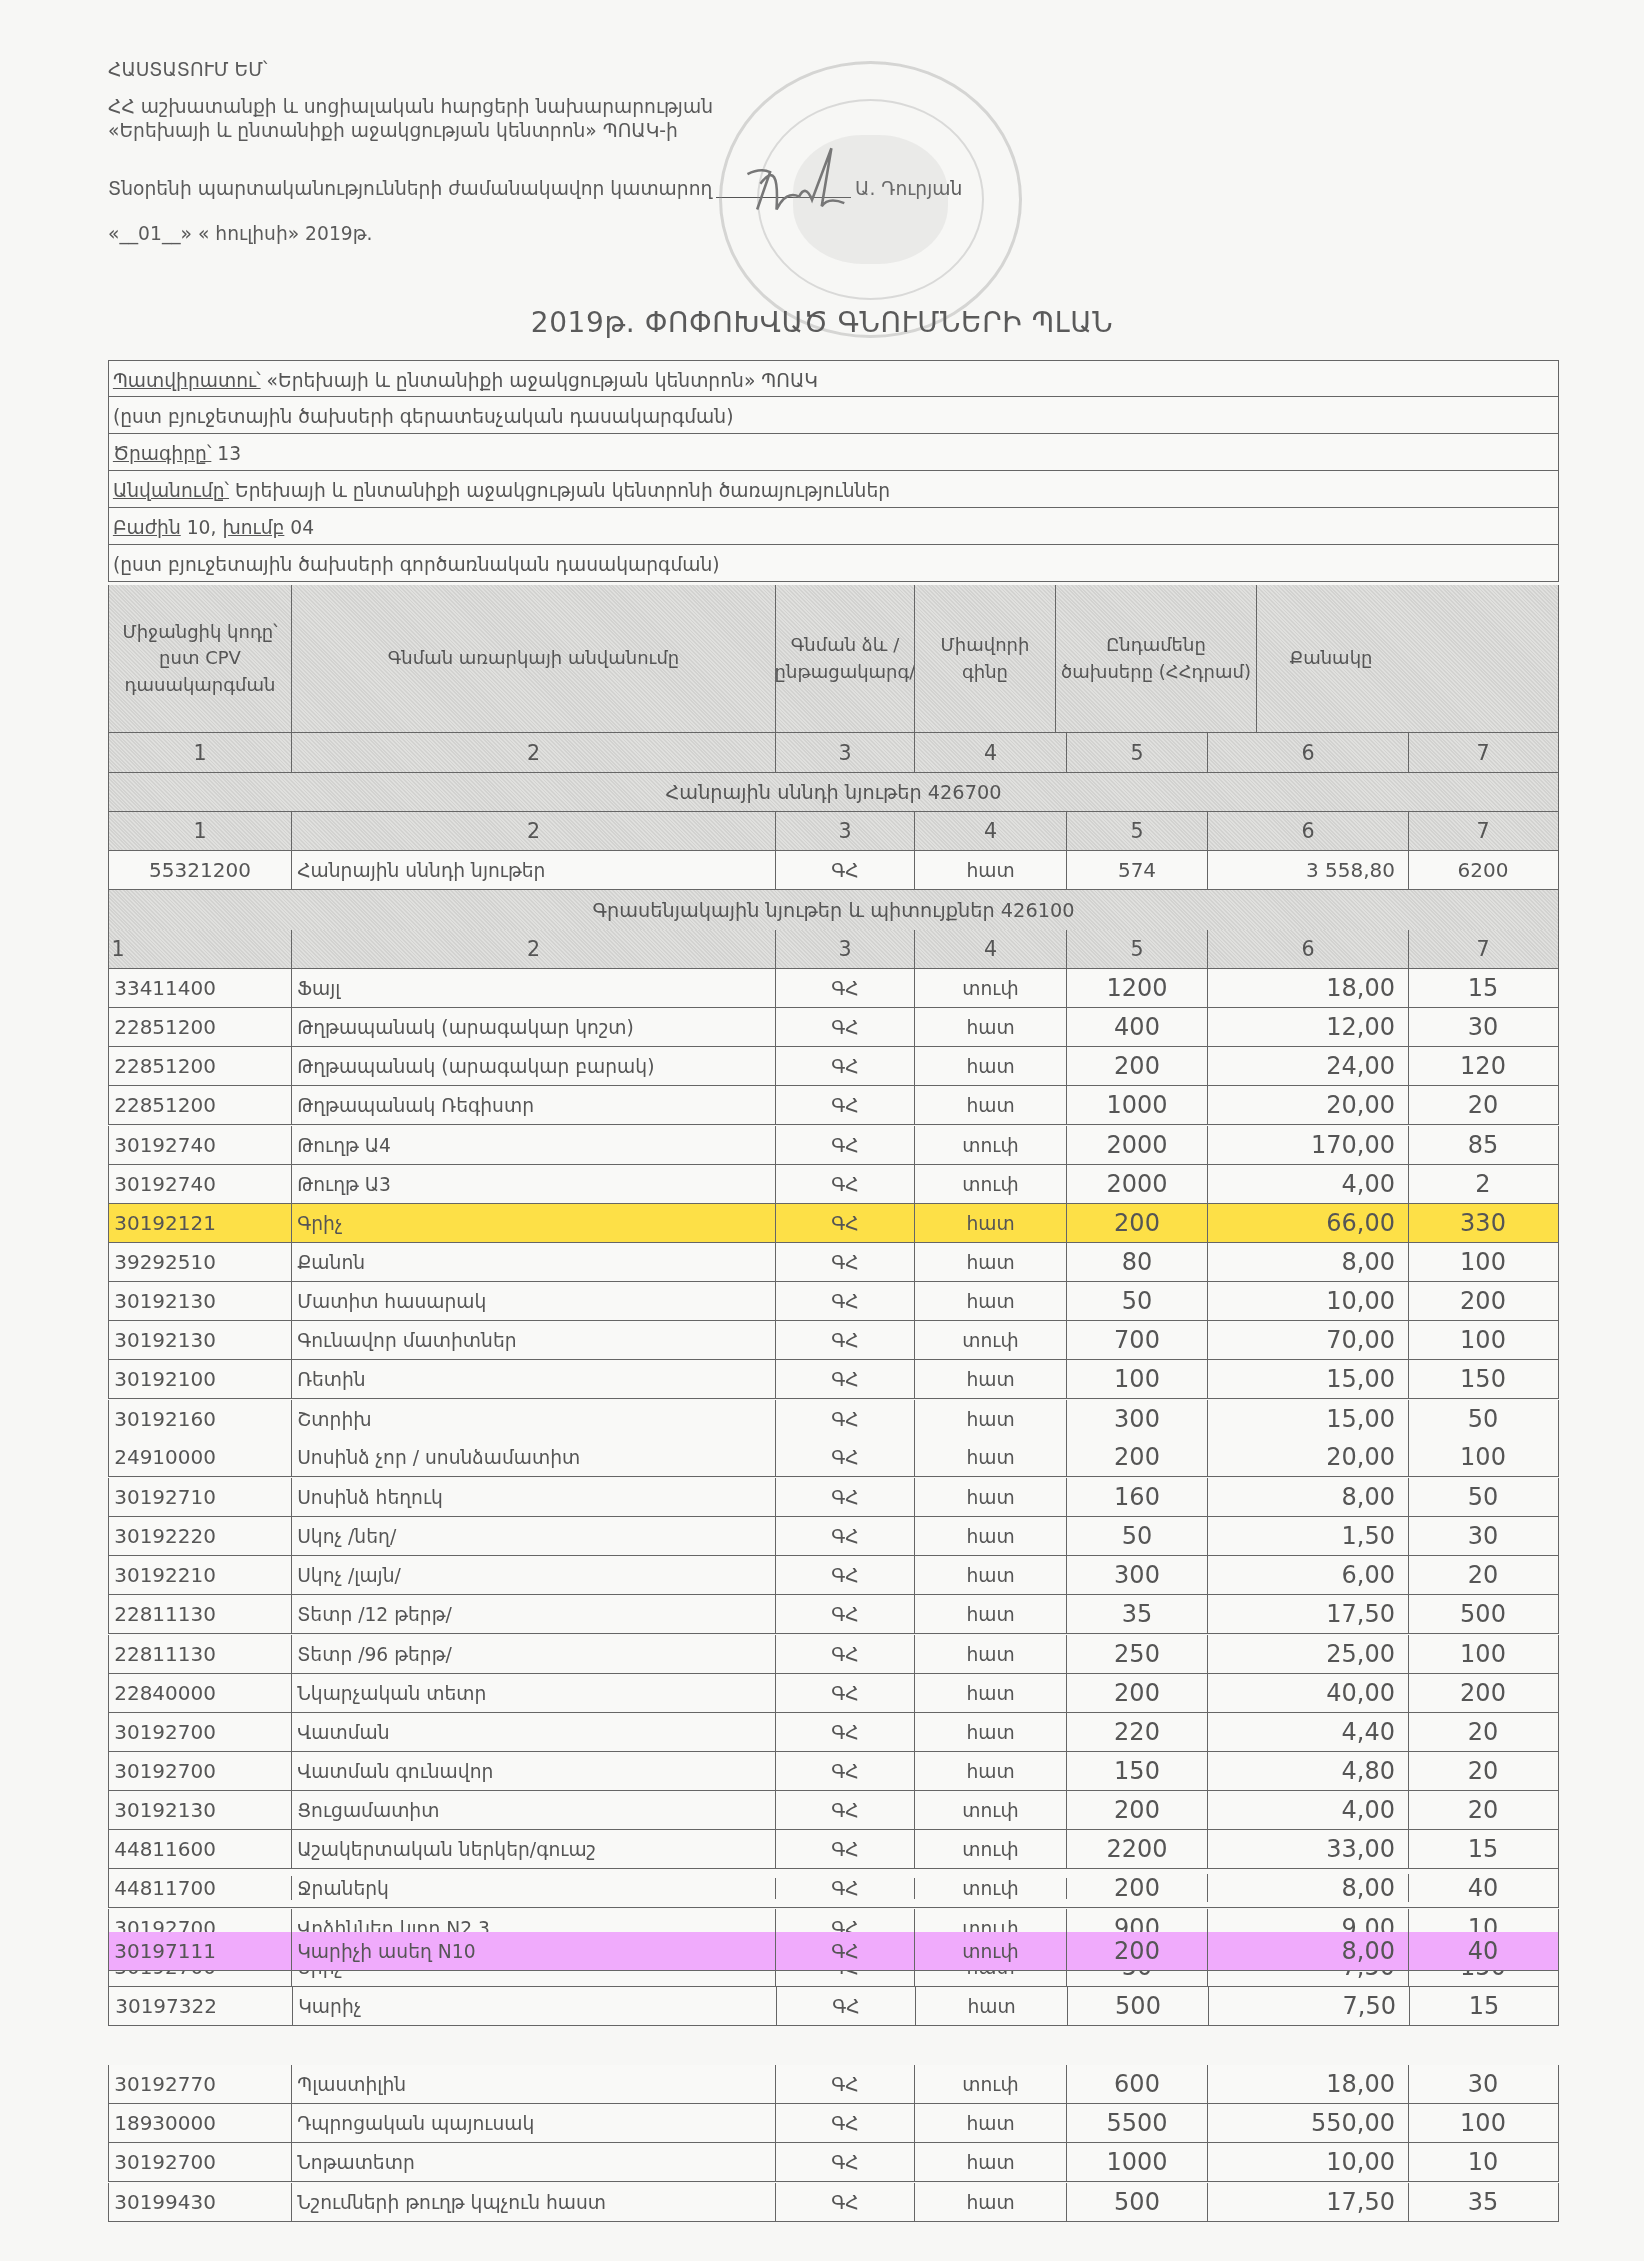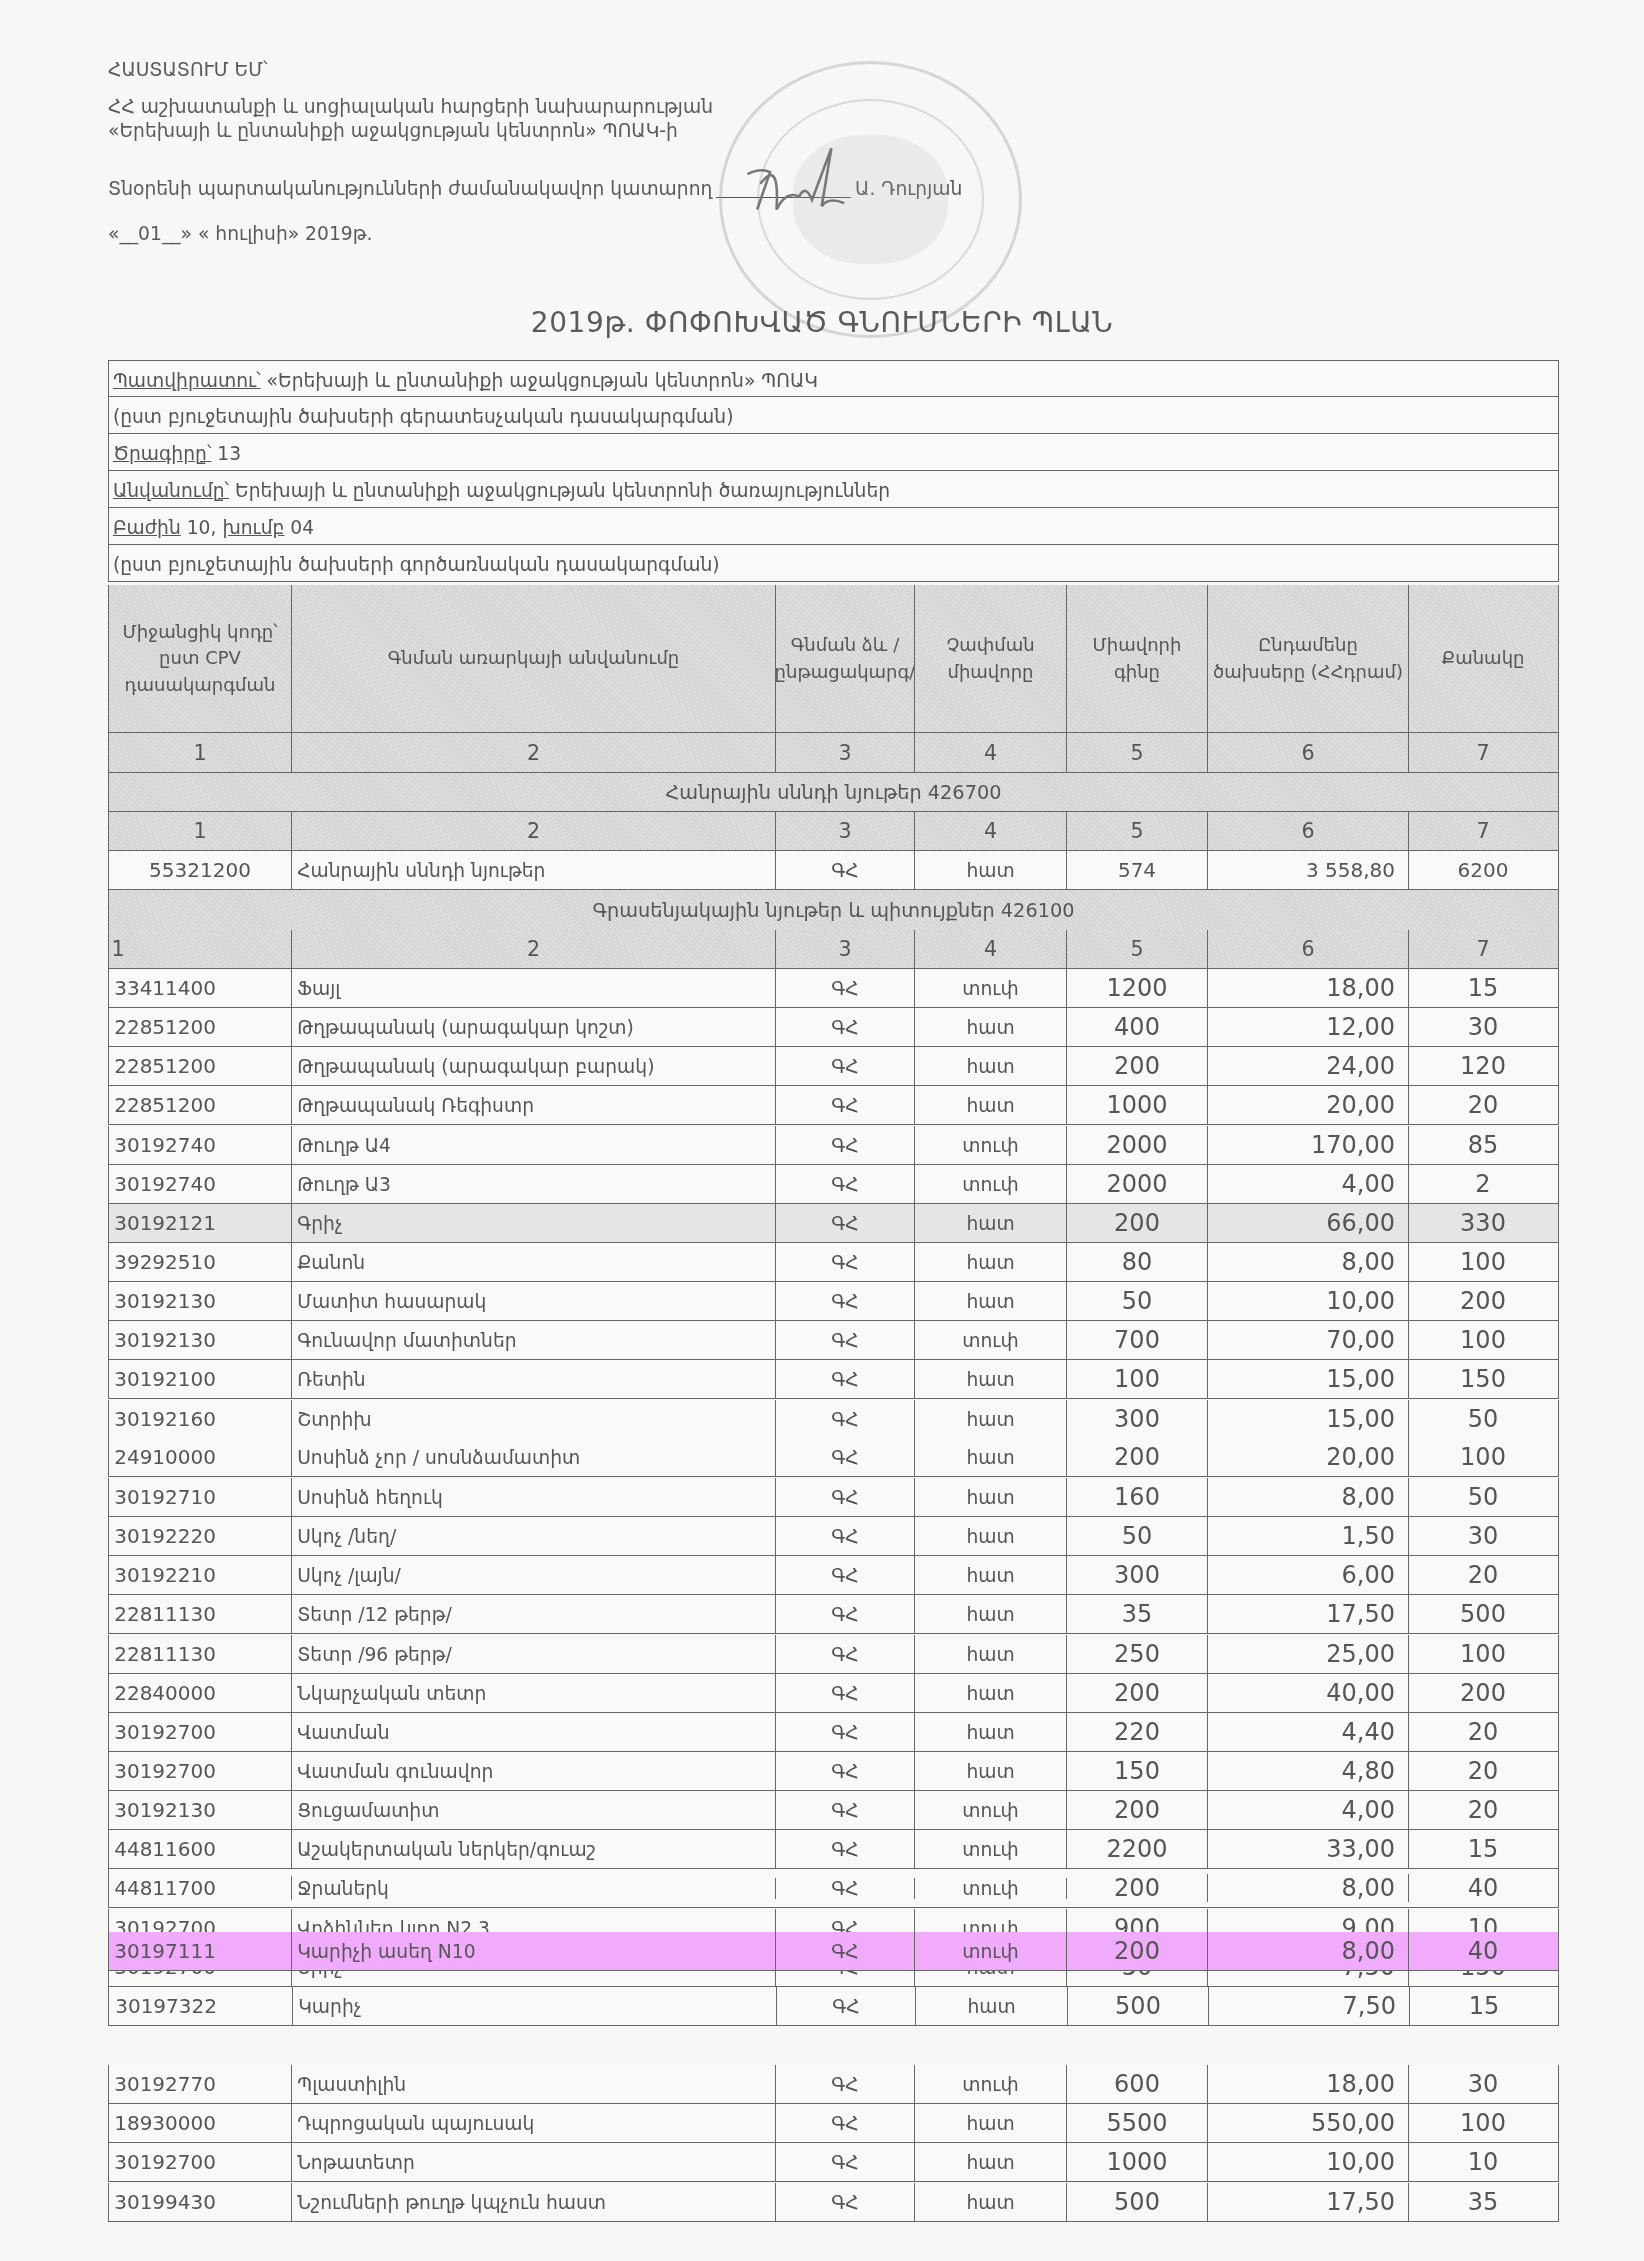--- a/index.html
+++ b/index.html
@@ -72,21 +72,20 @@
   <div class="info-row"><span class="u">Անվանումը՝</span><span> Երեխայի և ընտանիքի աջակցության կենտրոնի ծառայություններ</span></div>
   <div class="info-row"><span class="u">Բաժին</span><span> 10, </span><span class="u">խումբ</span><span> 04</span></div>
   <div class="info-row">(ըստ բյուջետային ծախսերի գործառնական դասակարգման)</div>
 </div>
 
 <div class="grid" style="top:0">
   <div class="row hdr shaded" style="top:585px;height:148px;">
     <div class="cell c1">Միջանցիկ կոդը՝ ըստ CPV դասակարգման</div>
     <div class="cell c2">Գնման առարկայի անվանումը</div>
     <div class="cell c3">Գնման ձև /ընթացակարգ/</div>
-    <div class="cell c4">Չափման միավորը</div>
     <div class="cell c5">Միավորի գինը</div>
     <div class="cell c6">Ընդամենը ծախսերը (ՀՀդրամ)</div>
     <div class="cell c7">Քանակը</div>
   </div>
   <div class="row idx shaded" style="top:733px;height:40px;">
     <div class="cell c1">1</div>
     <div class="cell c2">2</div>
     <div class="cell c3">3</div>
     <div class="cell c4">4</div>
     <div class="cell c5">5</div>
@@ -176,21 +175,21 @@
       </div>
       <div class="row data" style="top: 1165px; height: 39px; background: rgb(249, 249, 247);">
         <div class="cell c1">30192740</div>
         <div class="cell c2">Թուղթ Ա3</div>
         <div class="cell c3">ԳՀ</div>
         <div class="cell c4">տուփ</div>
         <div class="cell c5">2000</div>
         <div class="cell c6">4,00</div>
         <div class="cell c7">2</div>
       </div>
-      <div class="row data" style="top: 1204px; height: 39px; background: #e5e5e5;">
+      <div class="row data" style="top: 1204px; height: 39px; background: #fde047;">
         <div class="cell c1">30192121</div>
         <div class="cell c2">Գրիչ</div>
         <div class="cell c3">ԳՀ</div>
         <div class="cell c4">հատ</div>
         <div class="cell c5">200</div>
         <div class="cell c6">66,00</div>
         <div class="cell c7">330</div>
       </div>
       <div class="row data" style="top: 1243px; height: 39px; background: rgb(249, 249, 247);">
         <div class="cell c1">39292510</div>

